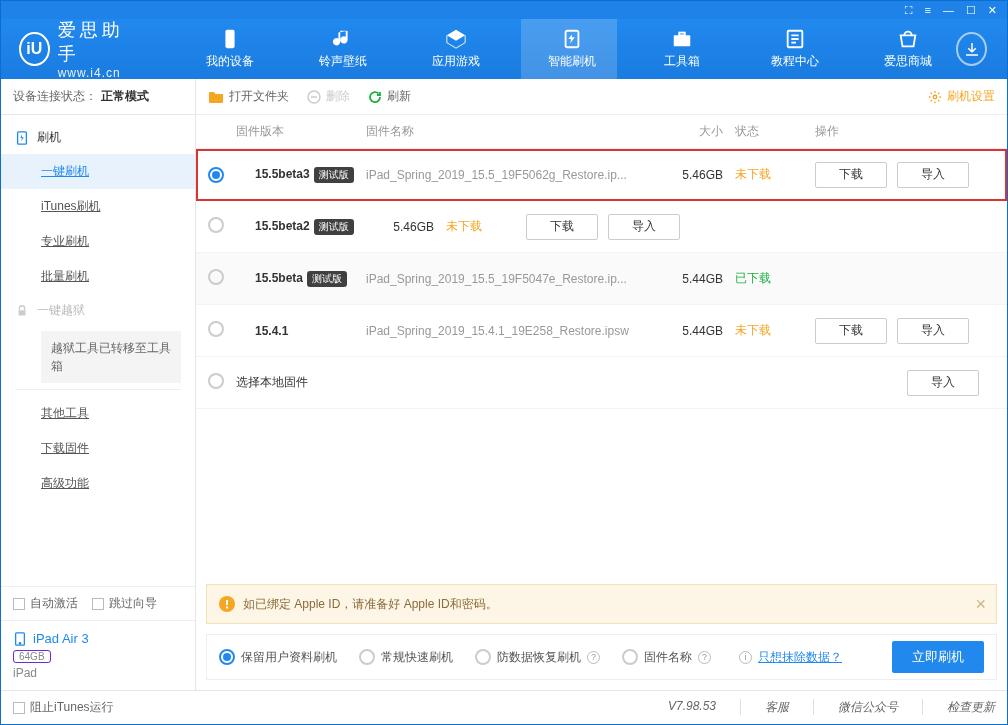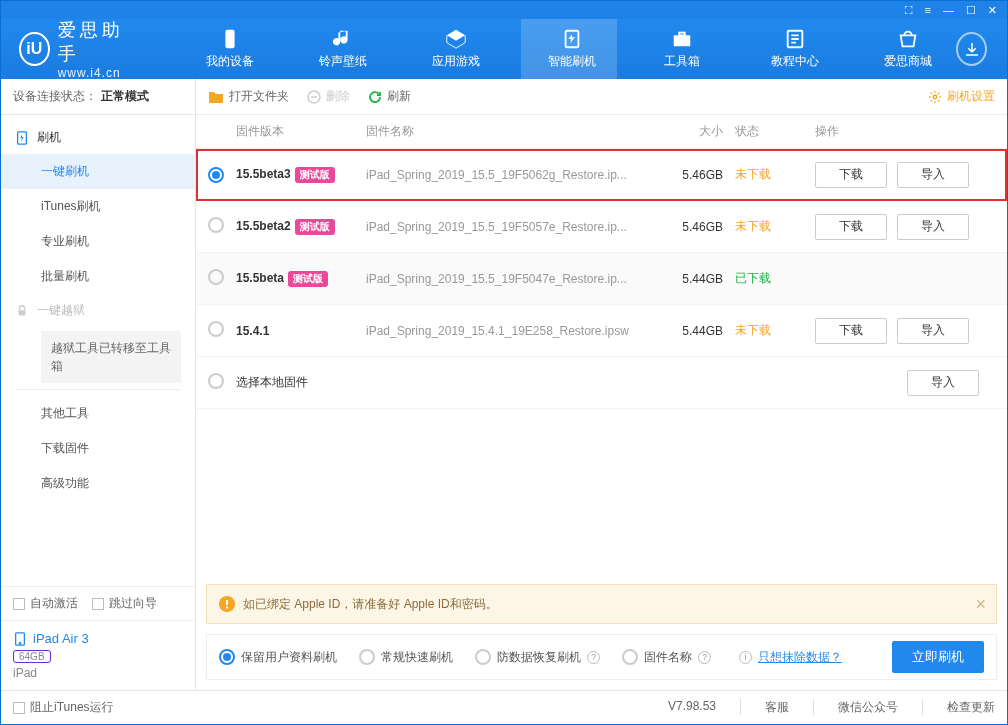--- a/index.html
+++ b/index.html
@@ -24,21 +24,21 @@
 .body { flex: 1; display: flex; min-height: 0; }
 .statusbar { height: 36px; border-bottom: 1px solid #e6e6e6; padding: 0 12px; display: flex; align-items: center; font-size: 12px; color: #666; }
 .statusbar b { color: #333; font-weight: 600; margin-left: 4px; }
 
 .left { width: 195px; border-right: 1px solid #e6e6e6; display: flex; flex-direction: column; }
 .side { flex: 1; overflow: auto; padding-top: 6px; }
 .side-group { font-size: 12px; }
 .side-h { padding: 8px 14px; color: #333; display: flex; align-items: center; gap: 8px; cursor: pointer; }
 .side-h svg { width: 14px; height: 14px; }
 .side-h.lock { color: #bbb; }
-.side-item { padding: 9px 14px 9px 40px; color: #555; cursor: pointer; }
+.side-item { padding: 9px 14px 9px 40px; color: #555; cursor: pointer; text-decoration: underline; }
 .side-item.active { background: #e8f2fd; color: #2189ee; }
 .side-note { margin: 4px 14px 6px 40px; background: #f4f4f4; padding: 8px 10px; color: #666; line-height: 1.5; }
 .side-divider { height: 1px; background: #eee; margin: 6px 14px; }
 
 .checks-row { padding: 8px 12px; border-top: 1px solid #eee; display: flex; align-items: center; gap: 14px; }
 .chk { display: inline-flex; align-items: center; gap: 5px; color: #666; cursor: pointer; }
 .chk .box { width: 12px; height: 12px; border: 1px solid #bbb; display: inline-block; }
 
 .device { padding: 10px 12px; border-top: 1px solid #eee; }
 .device .name { color: #2189ee; font-size: 13px; display: flex; align-items: center; gap: 6px; }
@@ -58,38 +58,38 @@
 .col-name { flex: 1; padding-right: 10px; }
 .col-size { width: 80px; text-align: right; padding-right: 12px; }
 .col-st { width: 80px; }
 .col-ops { width: 180px; display: flex; gap: 10px; }
 .row { display: flex; align-items: center; height: 52px; padding: 0 12px; border-bottom: 1px solid #f3f3f3; }
 .row.alt { background: #fafafa; }
 .row.highlight { outline: 2px solid #d93432; outline-offset: -2px; }
 .radio { width: 16px; height: 16px; border: 2px solid #ccc; border-radius: 50%; display: inline-flex; align-items: center; justify-content: center; }
 .radio.on { border-color: #2189ee; }
 .radio.on::after { content: ""; width: 8px; height: 8px; background: #2189ee; border-radius: 50%; }
-.ver { font-size: 12px; color: #333; font-weight: 600; }
-.tag { display: inline-block; margin-left: 4px; font-size: 10px; color: #fff; background: #ec4899; border-radius: 3px; padding: 1px 5px; font-weight: 700; }
+.ver { font-size: 12px; color: #333; font-weight: 600; margin-left: 19px; }
+.tag { display: inline-block; margin-left: 4px; font-size: 10px; color: #fff; background: #404040; border-radius: 3px; padding: 1px 5px; font-weight: 400; }
 .fname { color: #999; font-size: 12px; white-space: nowrap; overflow: hidden; text-overflow: ellipsis; }
 .st-no { color: #f5a623; }
 .st-yes { color: #1cb142; }
 .btn { width: 72px; height: 26px; border: 1px solid #ccc; background: #fff; color: #333; font-size: 12px; cursor: pointer; border-radius: 2px; }
 
 .notice { margin: 0 10px; background: #fdf6e7; border: 1px solid #f2e2b8; height: 40px; display: flex; align-items: center; padding: 0 12px; gap: 8px; color: #8a6d3b; position: relative; }
 .notice .close { position: absolute; right: 10px; top: 9px; color: #c7b680; font-size: 18px; cursor: pointer; }
 
 .opts { margin: 10px; height: 46px; border: 1px solid #eee; display: flex; align-items: center; padding: 0 12px; gap: 22px; }
 .opts .o { display: inline-flex; align-items: center; gap: 6px; cursor: pointer; color: #555; }
 .opts .help { width: 13px; height: 13px; border: 1px solid #bbb; border-radius: 50%; display: inline-flex; align-items: center; justify-content: center; font-size: 9px; color: #999; }
 .opts .link { color: #2189ee; text-decoration: underline; }
 .opts .primary { margin-left: auto; width: 92px; height: 32px; background: #2189ee; color: #fff; border: none; border-radius: 2px; font-size: 13px; cursor: pointer; }
 
 .footer { height: 34px; border-top: 1px solid #e6e6e6; display: flex; align-items: center; padding: 0 12px; gap: 6px; color: #666; font-size: 12px; }
-.footer .f-right { margin-left: auto; display: flex; gap: 24px; }
+.footer .f-right { margin-left: auto; display: flex; gap: 24px; font-style: italic; }
 .footer .vline { width: 1px; height: 16px; background: #e0e0e0; }
 </style>
 </head>
 <body>
 
 <div class="window">
   <div class="titlebar">
     <span>⛶</span>
     <span>≡</span>
     <span>—</span>
@@ -273,21 +273,20 @@
               <div class="col-size">5.46GB</div>
               <div class="col-st st-no">未下载</div>
               <div class="col-ops">
                 <button class="btn">下载</button>
                 <button class="btn">导入</button>
               </div>
             </div>
             <div class="row">
               <div class="col-radio"><span class="radio"></span></div>
               <div class="col-ver"><span class="ver">15.5beta2</span><span class="tag">测试版</span></div>
-              <div class="col-name fname">iPad_Spring_2019_15.5_19F5057e_Restore.ip...</div>
               <div class="col-size">5.46GB</div>
               <div class="col-st st-no">未下载</div>
               <div class="col-ops">
                 <button class="btn">下载</button>
                 <button class="btn">导入</button>
               </div>
             </div>
             <div class="row alt">
               <div class="col-radio"><span class="radio"></span></div>
               <div class="col-ver"><span class="ver">15.5beta</span><span class="tag">测试版</span></div>

